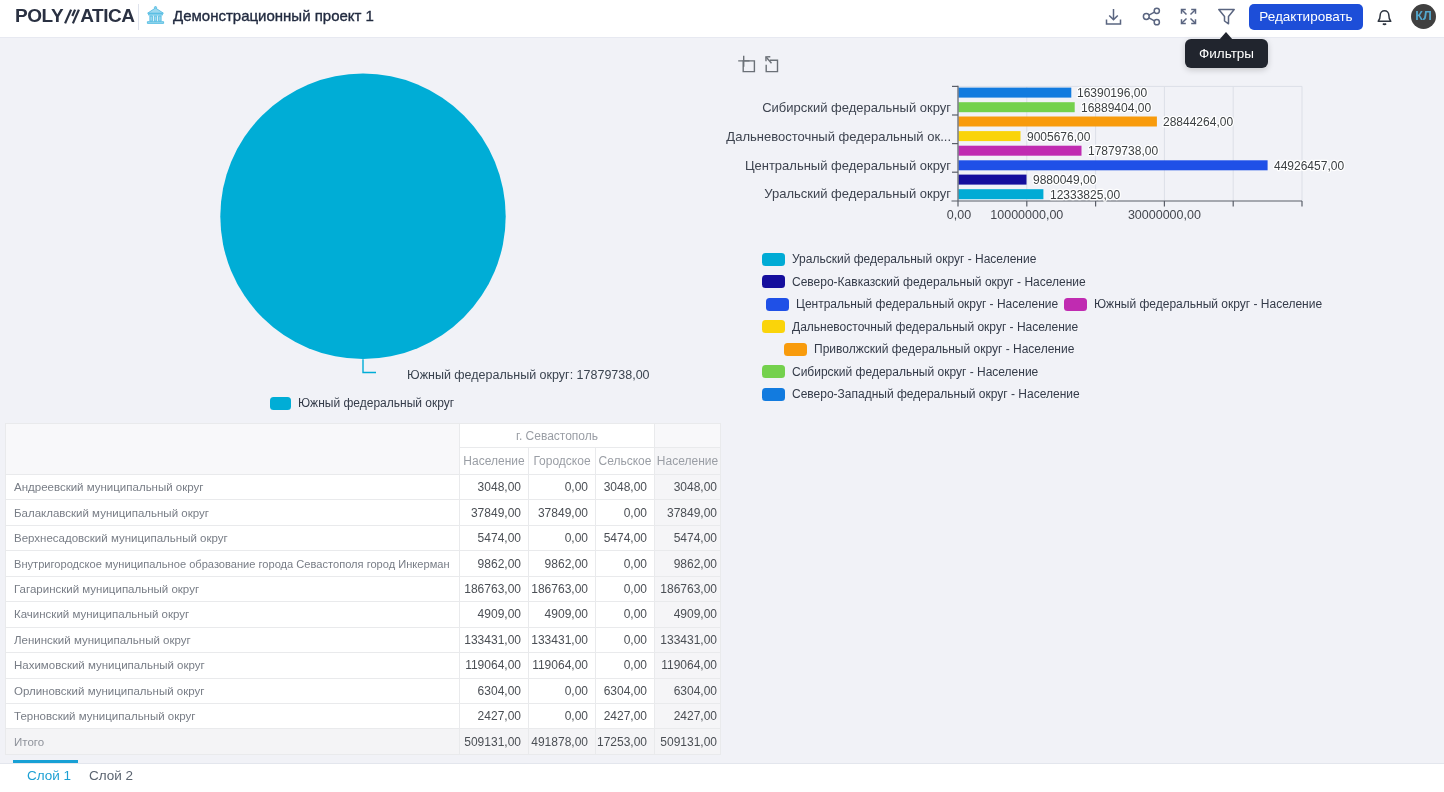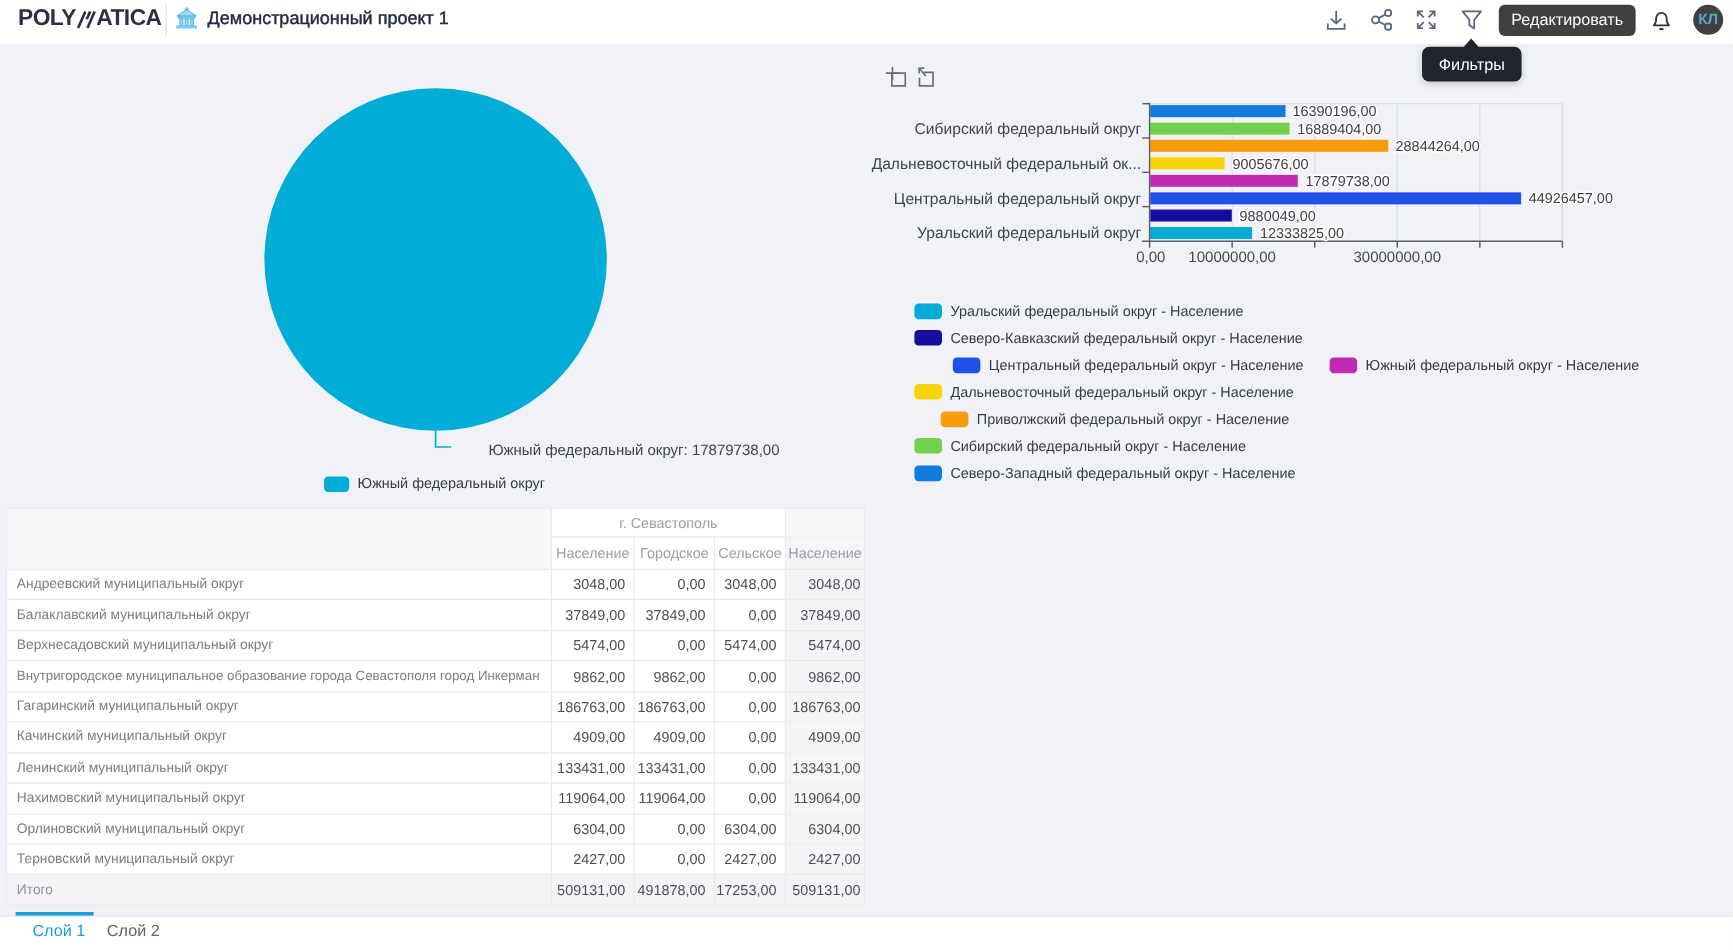--- a/index.html
+++ b/index.html
@@ -7,21 +7,21 @@
   body { font-family:"Liberation Sans", sans-serif; background:#f1f2f7; position:relative; }
   .abs { position:absolute; }
 
   
   #header { position:absolute; left:0; top:0; width:1444px; height:37.5px; background:#fff; border-bottom:1px solid #e7e9f1; }
   #logo { position:absolute; left:15px; top:4px; height:24px; display:flex; align-items:center; color:#2a3142; font-weight:bold; font-size:19px; letter-spacing:-0.45px; }
   #hdr-divider { position:absolute; left:138px; top:4px; width:1px; height:26px; background:#dfe3ec; }
   #proj-title { position:absolute; left:173px; top:7px; font-size:15px; color:#222b40; white-space:nowrap; -webkit-text-stroke:0.35px #222b40; }
   .hicon { position:absolute; top:0; }
 
-  #edit-btn { position:absolute; left:1249px; top:4px; width:114px; height:26px; background:#404040; border-radius:5px; color:#fff; font-size:13.5px; text-align:center; line-height:26px; }
+  #edit-btn { position:absolute; left:1249px; top:4px; width:114px; height:26px; background:#1d4ed8; border-radius:5px; color:#fff; font-size:13.5px; text-align:center; line-height:26px; }
   #avatar { position:absolute; left:1411px; top:4px; width:25px; height:25px; border-radius:50%; background:#404040; color:#54a9cf; font-size:12.5px; font-weight:bold; text-align:center; line-height:25px; }
 
   
   #tooltip { position:absolute; left:1185px; top:39px; width:83px; height:29px; background:#21252e; border-radius:6px; color:#fff; font-size:13.5px; text-align:center; line-height:29px; z-index:20; box-shadow:0 2px 6px rgba(0,0,0,0.18); }
   #tooltip-arrow { position:absolute; left:1219px; top:32px; width:0; height:0; border:7px solid transparent; border-bottom:8px solid #21252e; border-top:none; z-index:20; }
 
   
   #chartsvg { position:absolute; left:0; top:0; }
 
   
@@ -184,22 +184,22 @@
 <div class="abs" style="left:381px; top:368.3px; font-size:12.5px; color:#3b4450; white-space:nowrap;margin-left:26px;">Южный федеральный округ: 17879738,00</div>
 <div class="legend-item" style="left:270px; top:396px;"><span class="sw" style="background:#00add6; width:21px;"></span>Южный федеральный округ</div>
 
 <div class="ylab" style="left:701px; top:100px;">Сибирский федеральный округ</div>
 <div class="ylab" style="left:701px; top:129px;">Дальневосточный федеральный ок...</div>
 <div class="ylab" style="left:701px; top:157.5px;">Центральный федеральный округ</div>
 <div class="ylab" style="left:701px; top:186px;">Уральский федеральный округ</div>
 
 <div class="legend-item" style="left:762px; top:252px;"><span class="sw" style="background:#00abd5;"></span>Уральский федеральный округ - Население</div>
 <div class="legend-item" style="left:762px; top:274.5px;"><span class="sw" style="background:#150e9d;"></span>Северо-Кавказский федеральный округ - Население</div>
-<div class="legend-item" style="left:794px; top:297px;"><span class="sw" style="background:#1f50e7;"></span>Центральный федеральный округ - Население</div>
-<div class="legend-item" style="left:1108px; top:297px;"><span class="sw" style="background:#c02bb1;"></span>Южный федеральный округ - Население</div>
+<div class="legend-item" style="left:766px; top:297px;"><span class="sw" style="background:#1f50e7;"></span>Центральный федеральный округ - Население</div>
+<div class="legend-item" style="left:1064px; top:297px;"><span class="sw" style="background:#c02bb1;"></span>Южный федеральный округ - Население</div>
 <div class="legend-item" style="left:762px; top:319.5px;"><span class="sw" style="background:#fad40a;"></span>Дальневосточный федеральный округ - Население</div>
 <div class="legend-item" style="left:784px; top:342px;"><span class="sw" style="background:#f89b0c;"></span>Приволжский федеральный округ - Население</div>
 <div class="legend-item" style="left:762px; top:364.5px;"><span class="sw" style="background:#74d14d;"></span>Сибирский федеральный округ - Население</div>
 <div class="legend-item" style="left:762px; top:387px;"><span class="sw" style="background:#127bdf;"></span>Северо-Западный федеральный округ - Население</div>
 
 <table id="pivot">
   <colgroup>
       <col style="width:454px">
       <col style="width:69px">
       <col style="width:67px">

